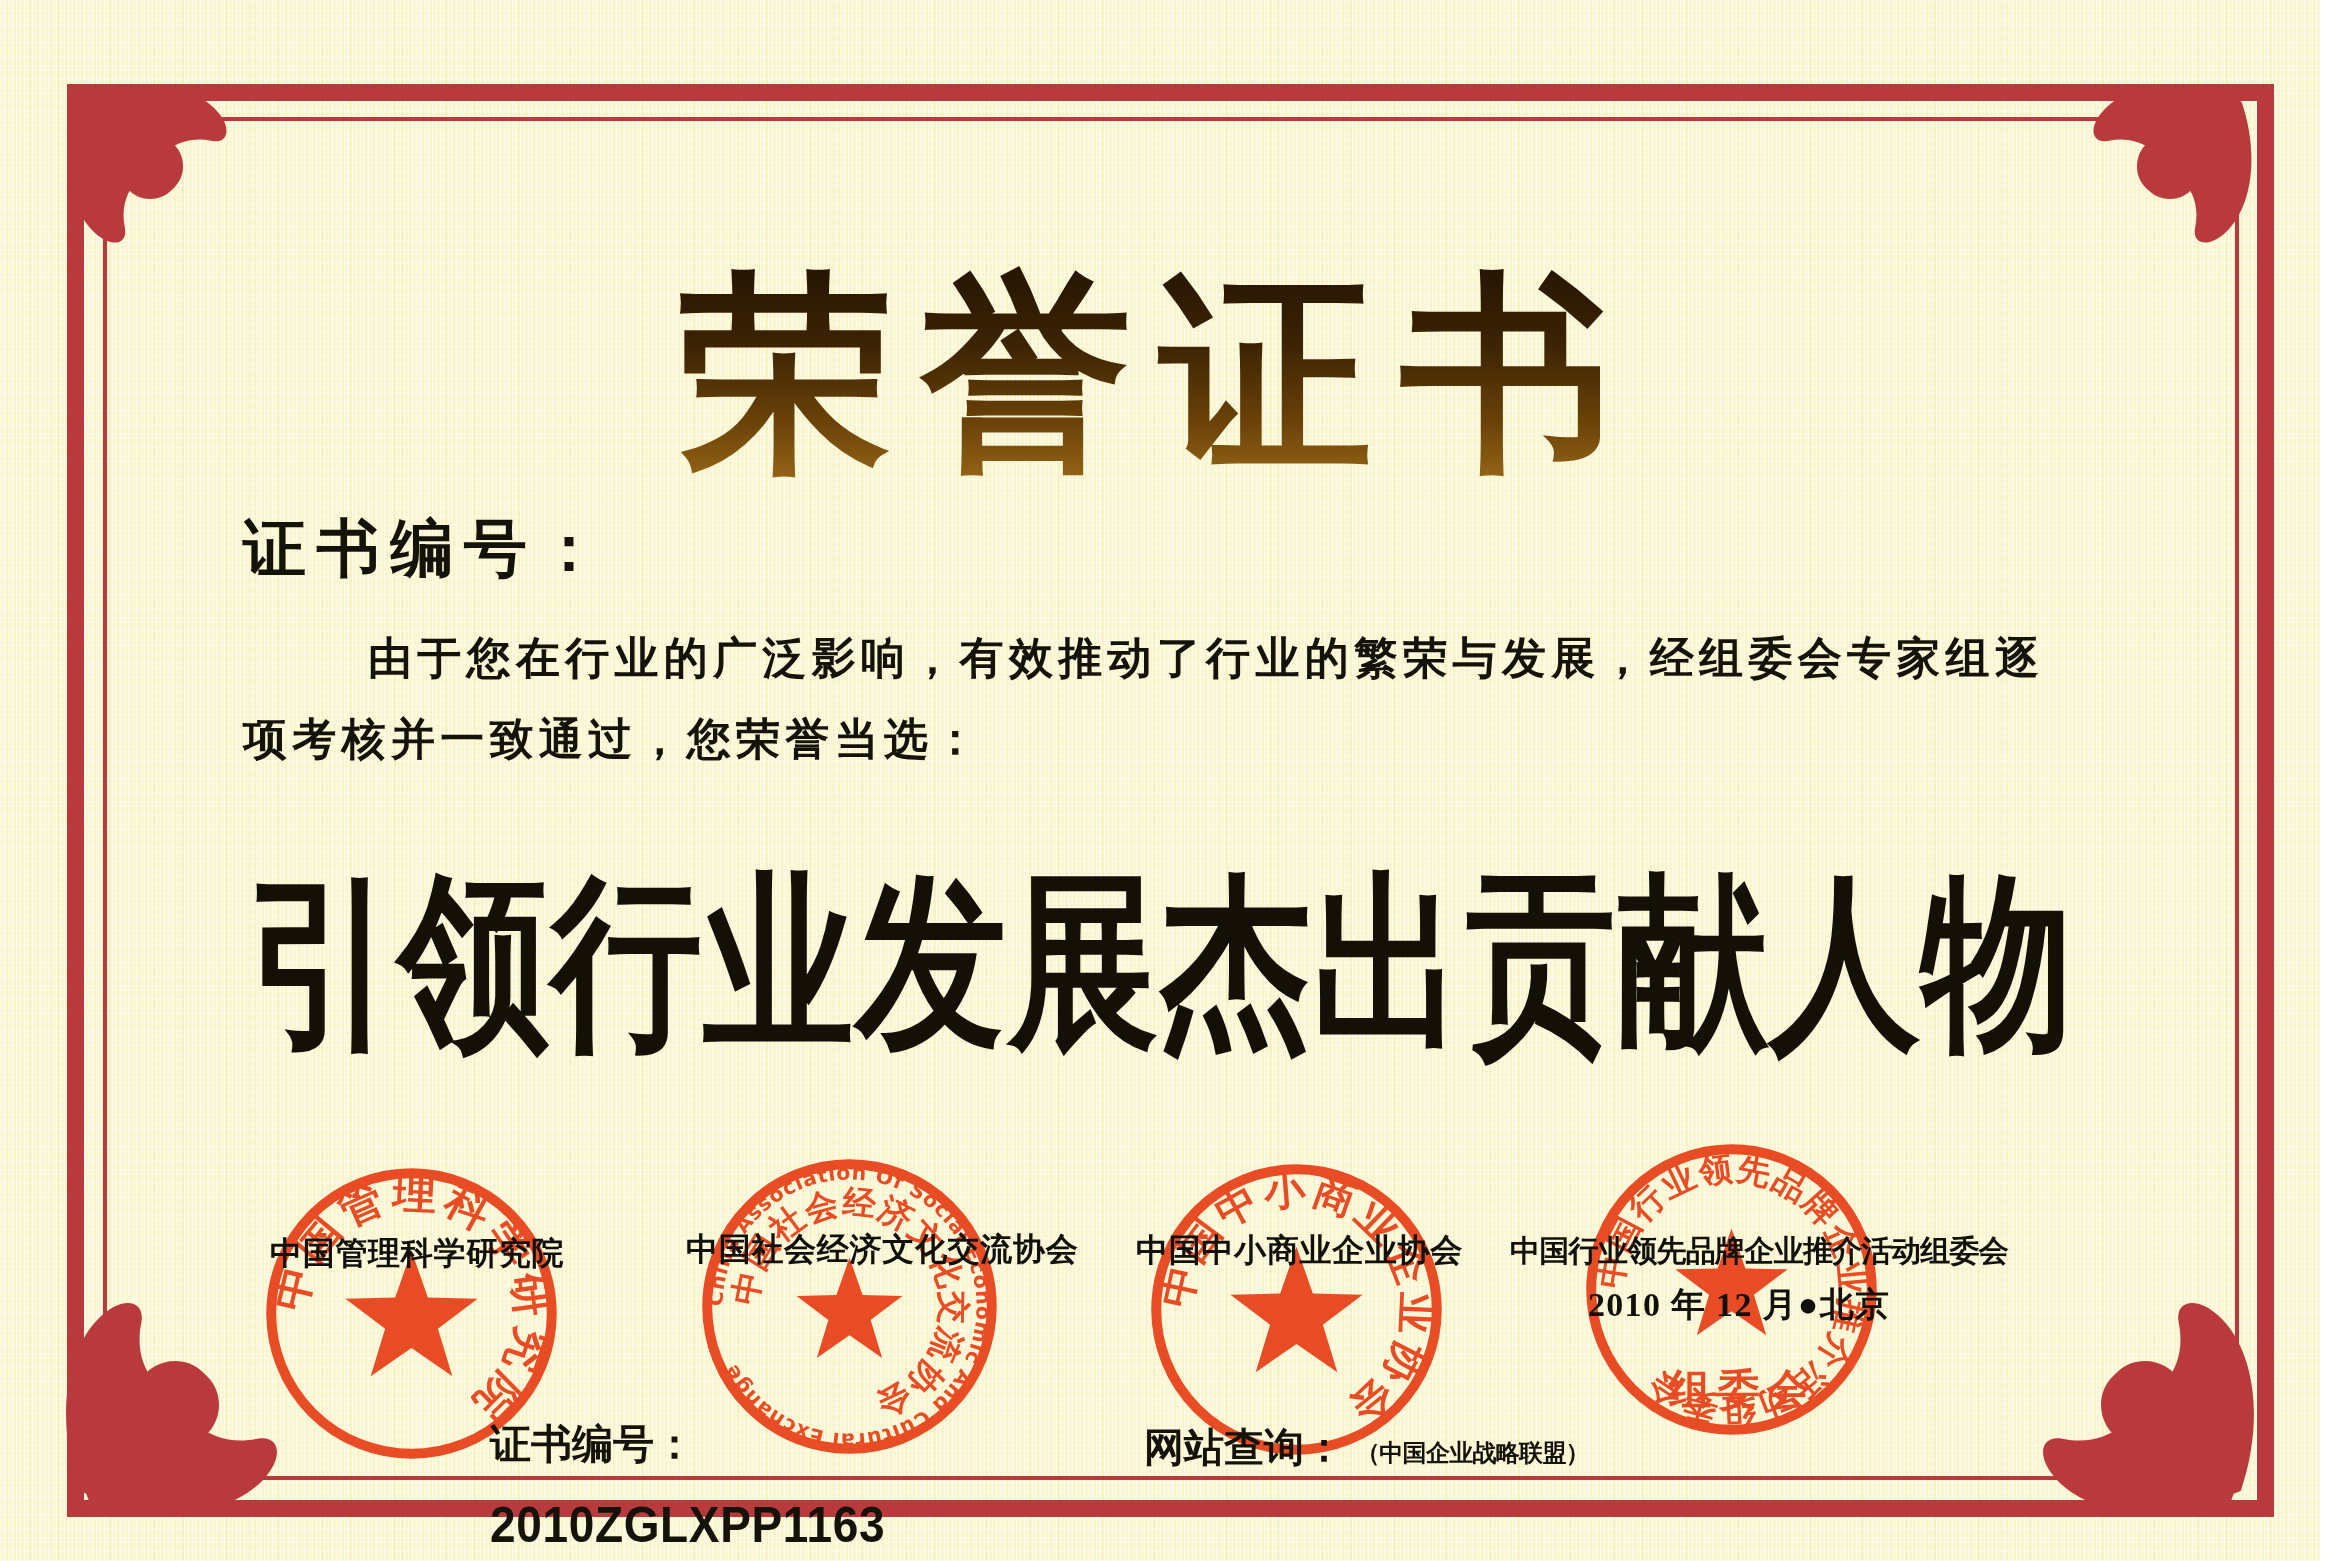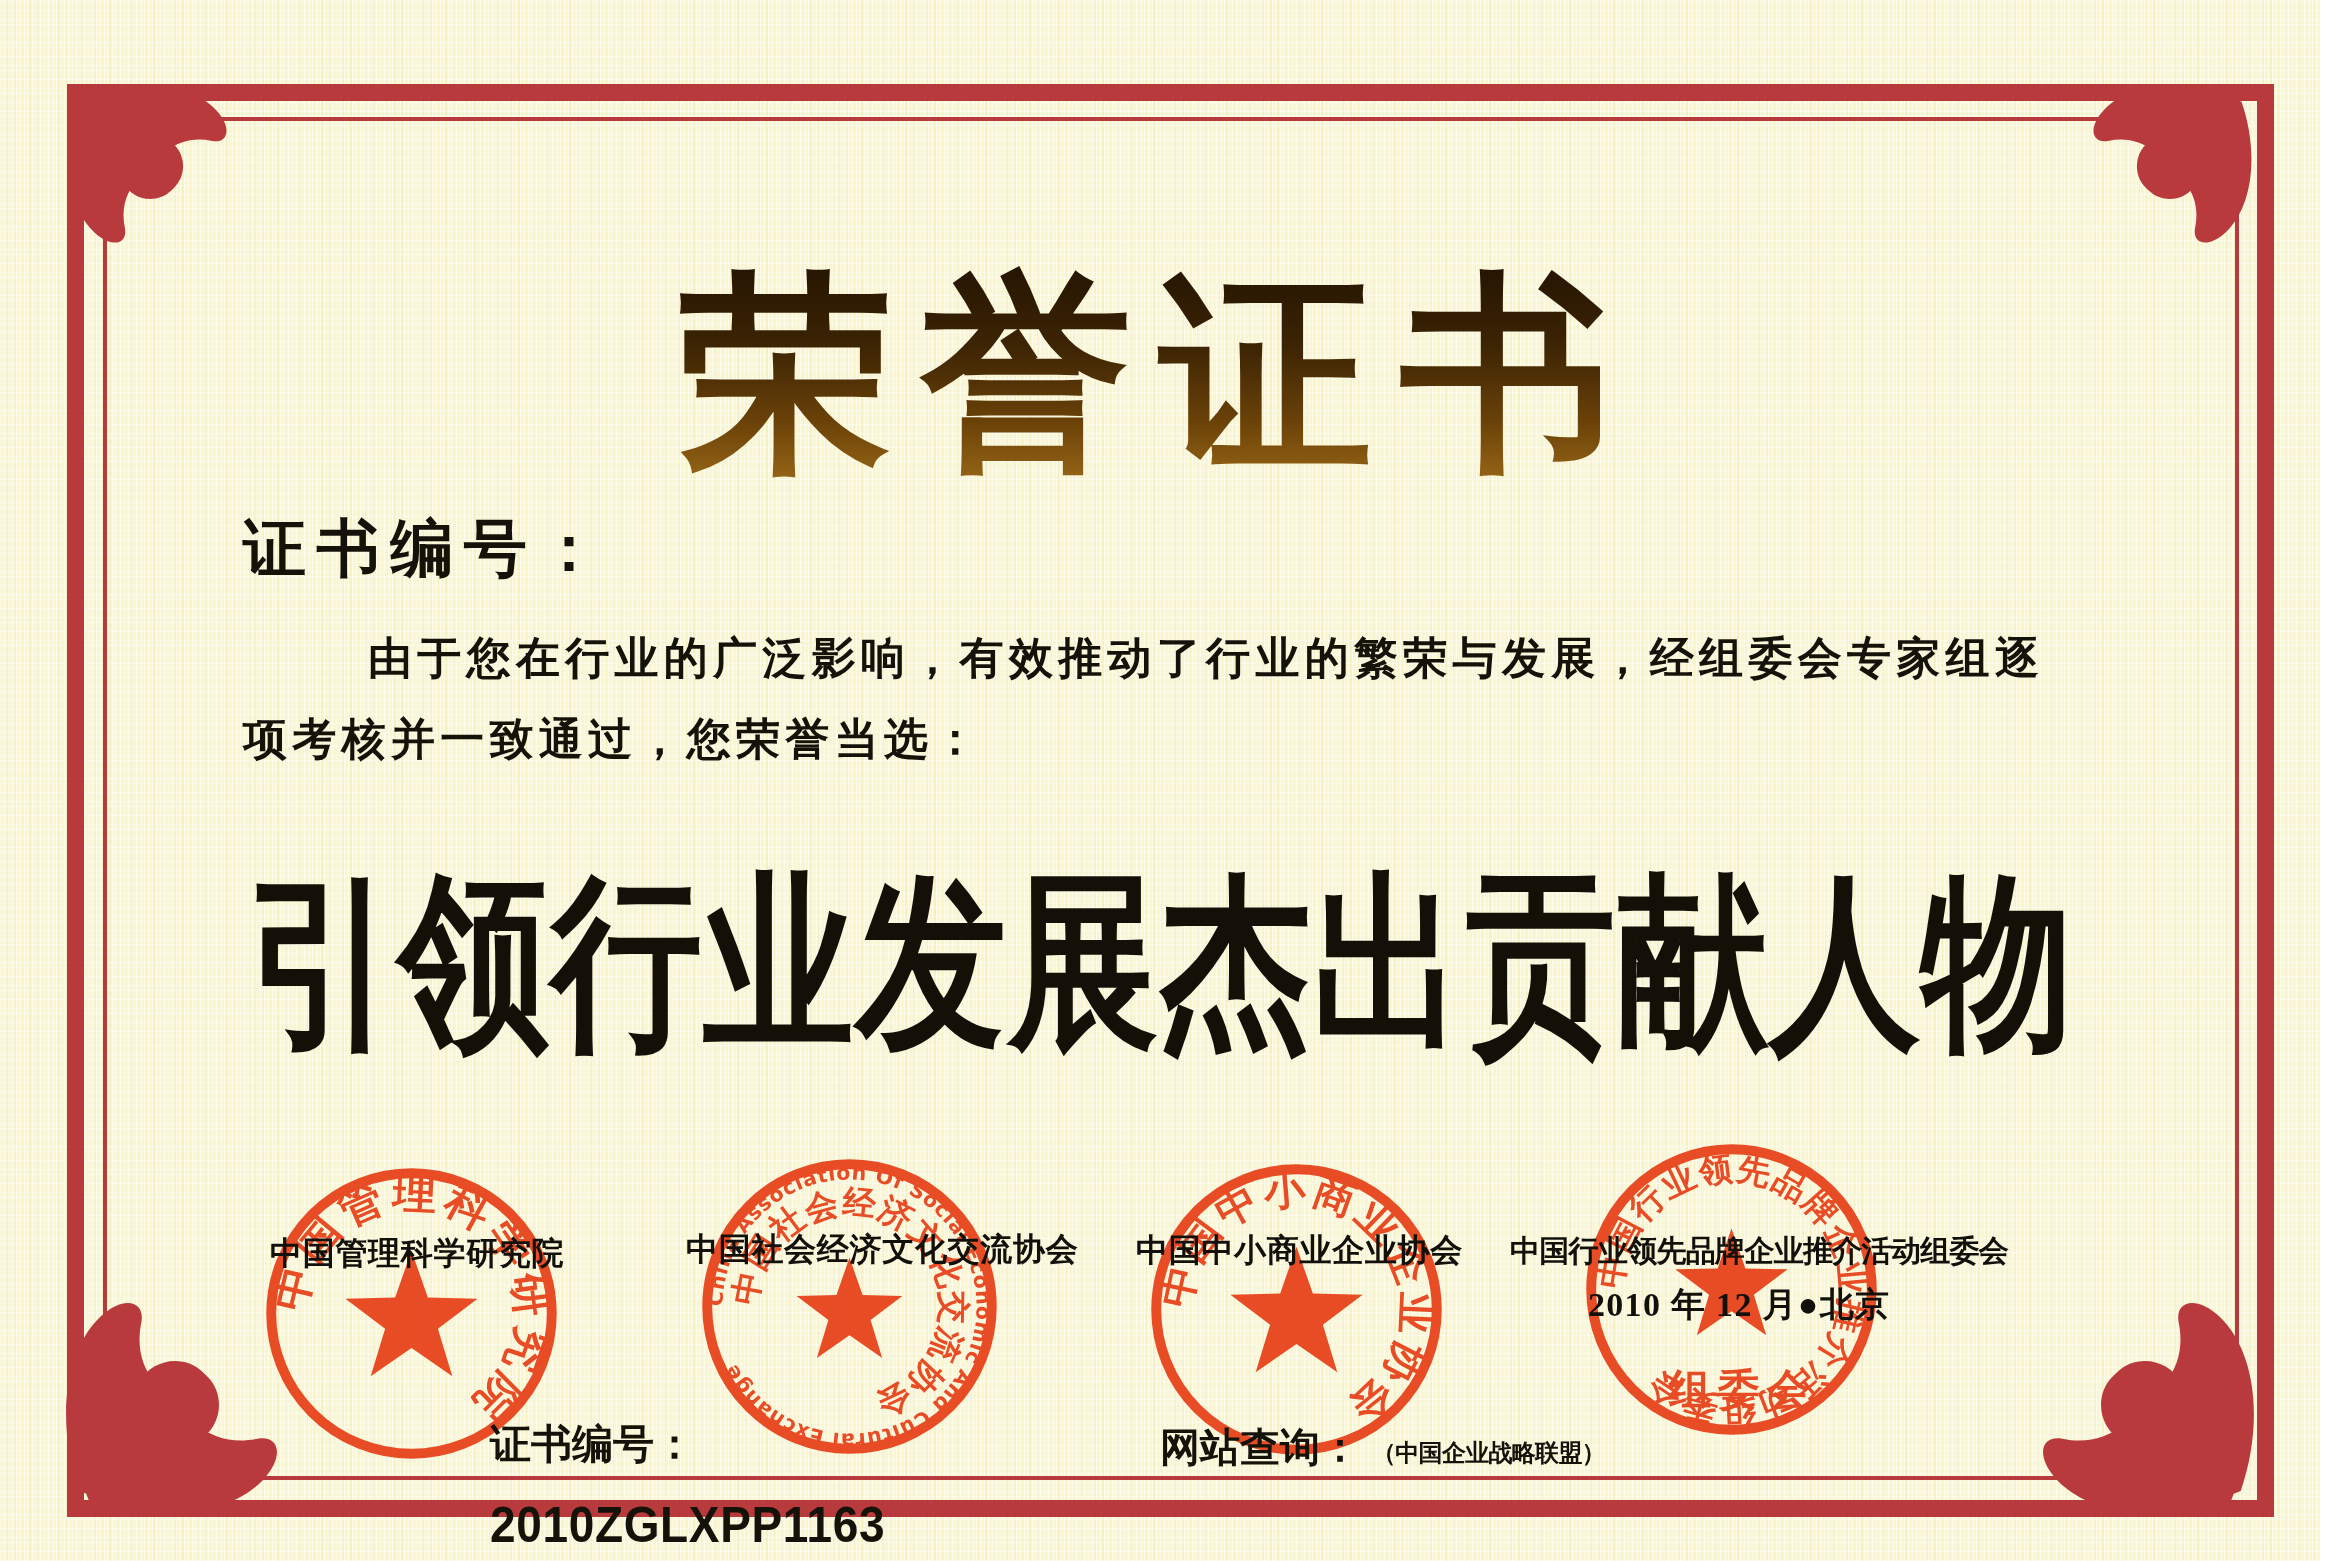--- a/index.html
+++ b/index.html
@@ -88,21 +88,21 @@
     position:absolute;z-index:2;left:490px;top:1417px;
     display:flex;align-items:baseline;gap:24px;white-space:nowrap;flex-direction:column;
   }
   .cert-no .lab{font-size:41px;font-weight:700;}
   .cert-no .val{
     font-size:50px;font-weight:800;font-family:"Liberation Sans",sans-serif;
     transform:scaleX(.92);transform-origin:left;letter-spacing:0.7px;
   }
   .website{
     position:absolute;z-index:2;left:1144px;top:1420px;
-    display:flex;align-items:baseline;gap:12px;white-space:nowrap;padding-left:16px;
+    display:flex;align-items:baseline;gap:12px;white-space:nowrap;
   }
   .website .lab{font-size:40px;font-weight:700;}
   .website .val{font-size:41px;font-weight:700;font-family:"DejaVu Sans Mono",monospace;}
   .website .suf{font-size:24px;font-weight:700;letter-spacing:-0.7px;}
 </style>
 </head>
 <body>
 
 <svg width="0" height="0" style="position:absolute" aria-hidden="true">
   <defs>

